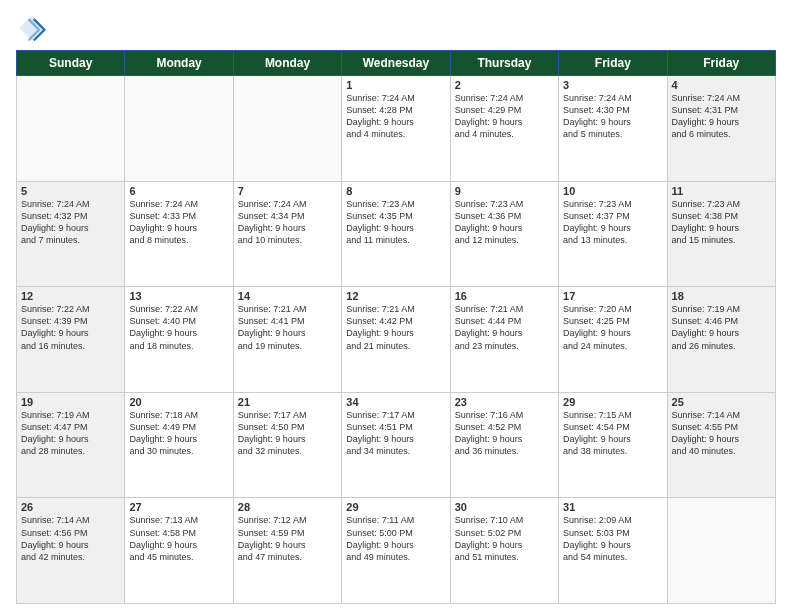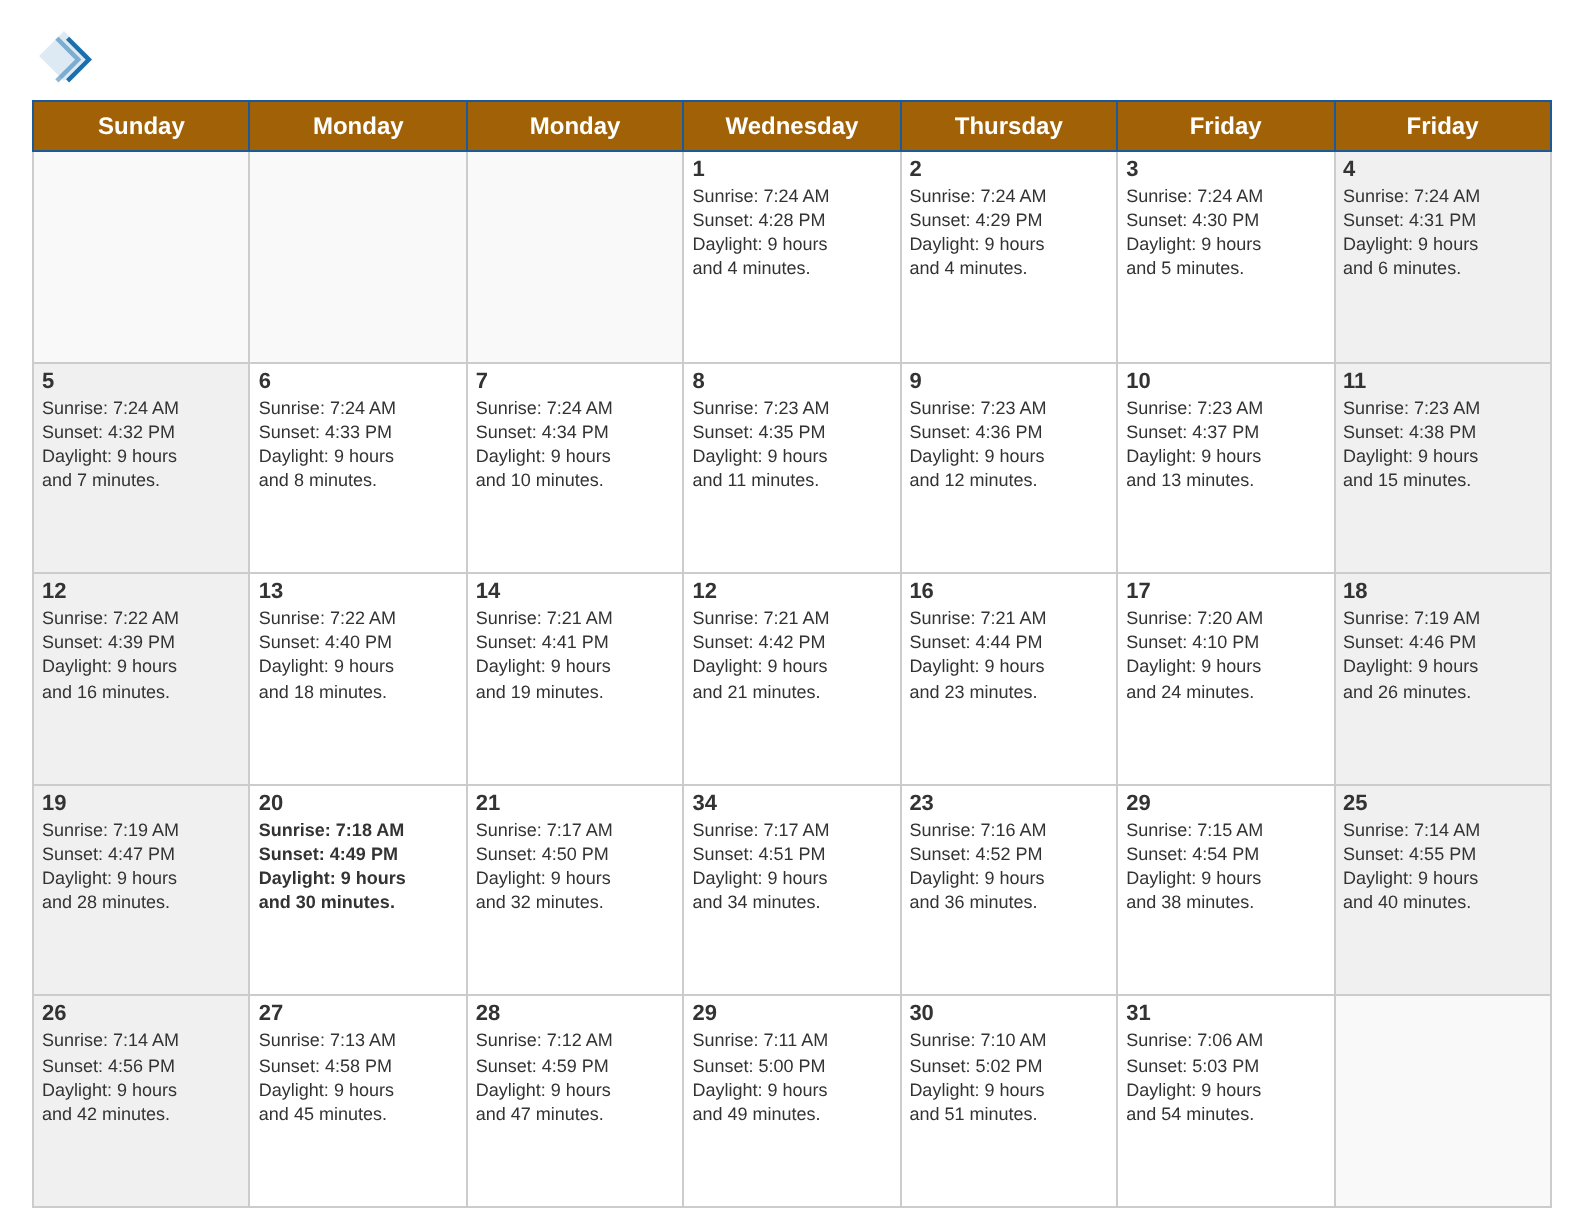--- a/index.html
+++ b/index.html
@@ -61,21 +61,21 @@
       color: #555;
     }
     .calendar {
       flex: 1;
       border: 1px solid #ccc;
       border-collapse: collapse;
       width: 100%;
       table-layout: fixed;
     }
     .calendar th {
-      background-color: #a16207;
+      background-color: #14532d;
       color: white;
       text-align: center;
       padding: 5px 2px;
       font-size: 12px;
       border: 1px solid #1a5a99;
     }
     .calendar td {
       border: 1px solid #ccc;
       vertical-align: top;
       padding: 3px 4px;
@@ -254,21 +254,21 @@
           <td>
             <span class="day-number">16</span>
             <div class="day-info" style="white-space: pre-line;">Sunrise: 7:21 AM
 Sunset: 4:44 PM
 Daylight: 9 hours
 and 23 minutes.</div>
           </td>
           <td>
             <span class="day-number">17</span>
             <div class="day-info" style="white-space: pre-line;">Sunrise: 7:20 AM
-Sunset: 4:10 PM
+Sunset: 4:25 PM
 Daylight: 9 hours
 and 24 minutes.</div>
           </td>
           <td class="shaded">
             <span class="day-number">18</span>
             <div class="day-info" style="white-space: pre-line;">Sunrise: 7:19 AM
 Sunset: 4:46 PM
 Daylight: 9 hours
 and 26 minutes.</div>
           </td>
@@ -276,21 +276,21 @@
         <tr>
           <td class="shaded">
             <span class="day-number">19</span>
             <div class="day-info" style="white-space: pre-line;">Sunrise: 7:19 AM
 Sunset: 4:47 PM
 Daylight: 9 hours
 and 28 minutes.</div>
           </td>
           <td>
             <span class="day-number">20</span>
-            <div class="day-info" style="white-space: pre-line; font-weight: bold;">Sunrise: 7:18 AM
+            <div class="day-info" style="white-space: pre-line;">Sunrise: 7:18 AM
 Sunset: 4:49 PM
 Daylight: 9 hours
 and 30 minutes.</div>
           </td>
           <td>
             <span class="day-number">21</span>
             <div class="day-info" style="white-space: pre-line;">Sunrise: 7:17 AM
 Sunset: 4:50 PM
 Daylight: 9 hours
 and 32 minutes.</div>
@@ -355,21 +355,21 @@
           </td>
           <td>
             <span class="day-number">30</span>
             <div class="day-info" style="white-space: pre-line;">Sunrise: 7:10 AM
 Sunset: 5:02 PM
 Daylight: 9 hours
 and 51 minutes.</div>
           </td>
           <td>
             <span class="day-number">31</span>
-            <div class="day-info" style="white-space: pre-line;">Sunrise: 7:06 AM
+            <div class="day-info" style="white-space: pre-line;">Sunrise: 2:09 AM
 Sunset: 5:03 PM
 Daylight: 9 hours
 and 54 minutes.</div>
           </td>
           <td class="empty"></td>
         </tr>
       </tbody>
   </table>
 </div>
 

